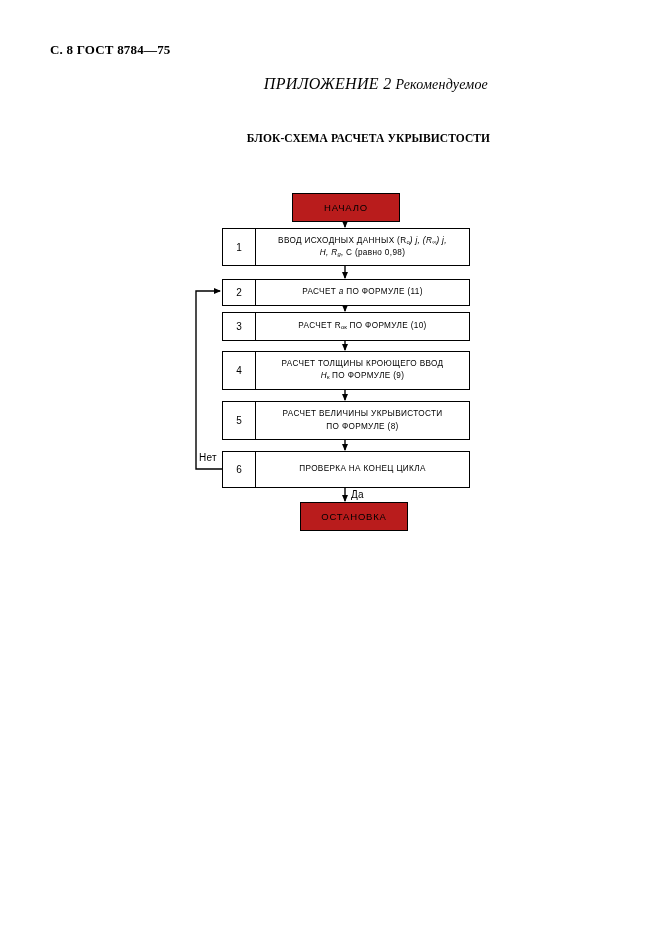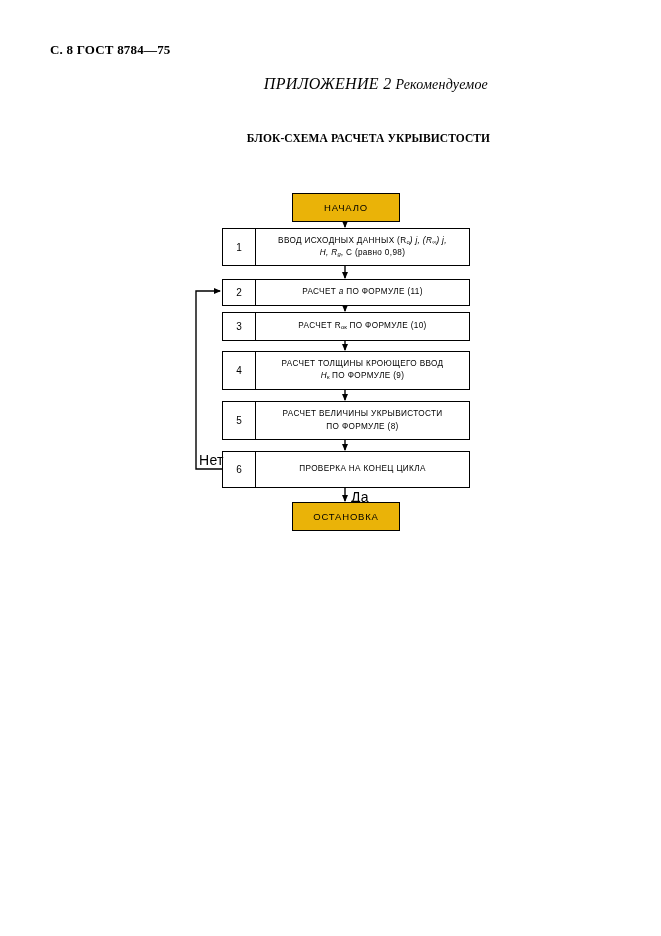--- a/index.html
+++ b/index.html
@@ -82,21 +82,21 @@
     left: 0;
     top: 0;
     width: 661px;
     height: 936px;
   }
 
   
   .term-box {
     position: absolute;
     border: 1.6px solid #000;
-    background: #eab308;
+    background: #b91c1c;
     display: flex;
     align-items: center;
     justify-content: center;
     font-family: "Liberation Sans", sans-serif;
     font-size: 9.5px;
     letter-spacing: 0.8px;
     color: #000;
   }
 
   
@@ -137,21 +137,21 @@
   sub {
     font-size: 0.72em;
     vertical-align: -0.25em;
     letter-spacing: 0;
   }
 
   
   .branch-label {
     position: absolute;
     font-family: "Liberation Sans", sans-serif;
-    font-size: 14px;
+    font-size: 10px;
     letter-spacing: 0.3px;
     color: #000;
     white-space: nowrap;
   }
 </style>
 </head>
 <body>
 
 <div id="page">
 
@@ -245,18 +245,18 @@
     <div class="proc-row" style="left:222px; top:451px; width:248px; height:37px;">
       <div class="proc-num">6</div>
       <div class="proc-body">
         <span class="bline">ПРОВЕРКА НА КОНЕЦ ЦИКЛА</span>
       </div>
     </div>
 
     <div class="branch-label" style="left:199px; top:452px;">Нет</div>
     <div class="branch-label" style="left:351px; top:489px;">Да</div>
 
-    <div class="term-box" style="left:292px; top:502px; width:106px; height:27px;">
+    <div class="term-box" style="left:300px; top:502px; width:106px; height:27px;">
       <span>ОСТАНОВКА</span>
     </div>
 
   </div>
 </div>
 
 </body></html>

